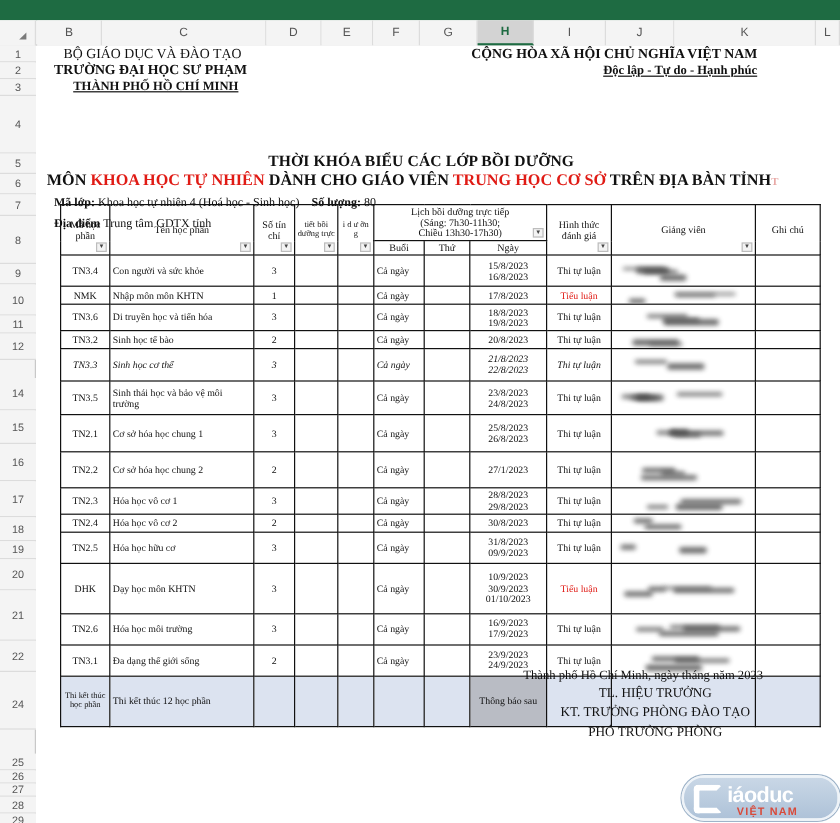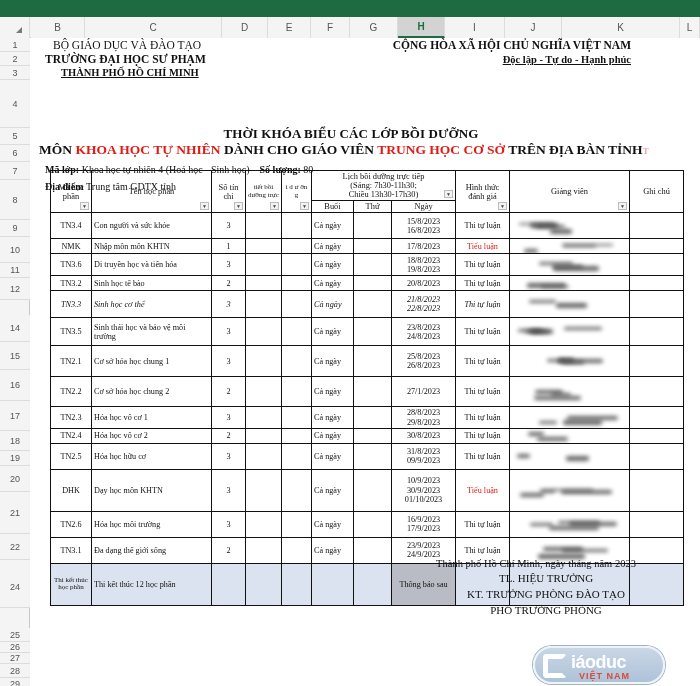--- a/index.html
+++ b/index.html
@@ -139,21 +139,21 @@
     filter: blur(2.2px); opacity: .78; border-radius: 2px;
   }
 
   
   .foot { position: absolute; text-align: center; white-space: nowrap; color: #111; }
   .f-date { font-size: 10.5px; }
   .f-b { font-size: 11px; font-weight: normal; }
 
   
   .logo {
-    position: absolute; left: 533px; top: 646px;
+    position: absolute; left: 568px; top: 646px;
     width: 132px; height: 38px;
     border-radius: 19px;
     background: linear-gradient(#c9d7e6, #aec2d8);
     border: 2px solid #eef3f8;
     box-shadow: 0 0 0 1px #9fb4c9;
     overflow: hidden;
     text-align: right;
   }
   .logo .g {
     position: absolute; left: 8px; top: 6px;

